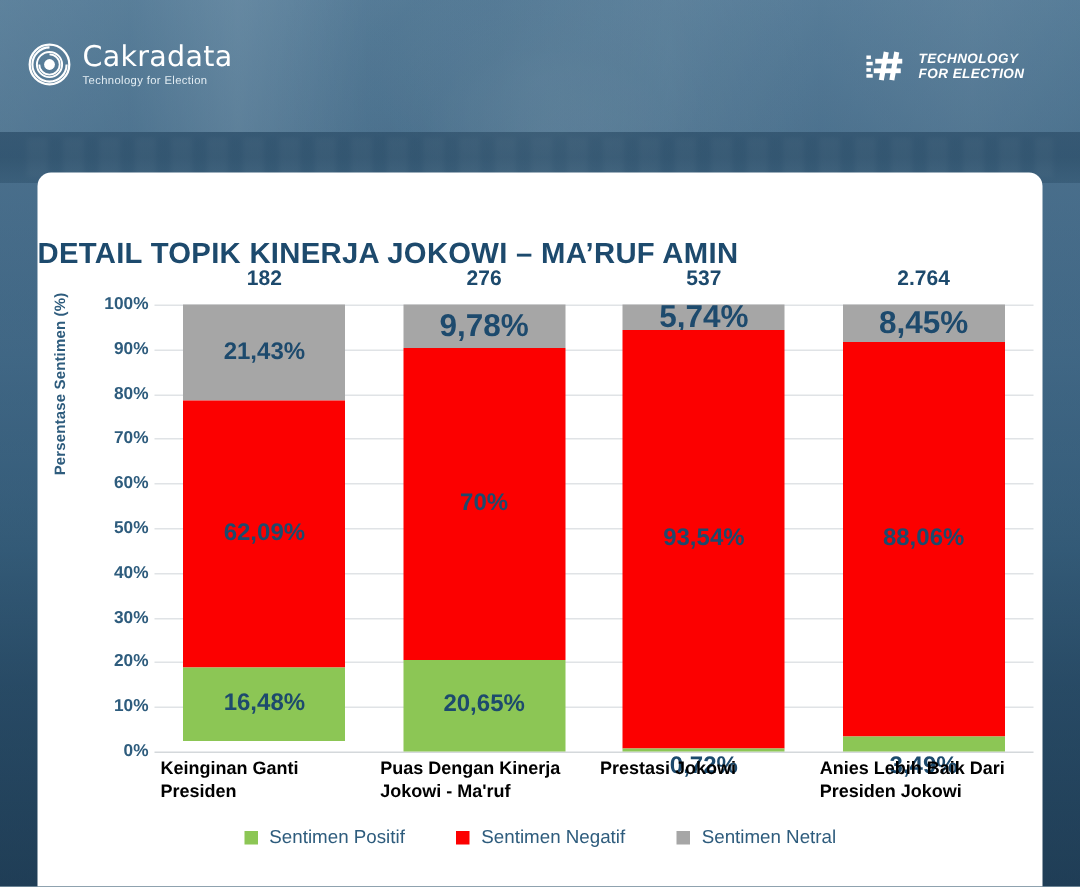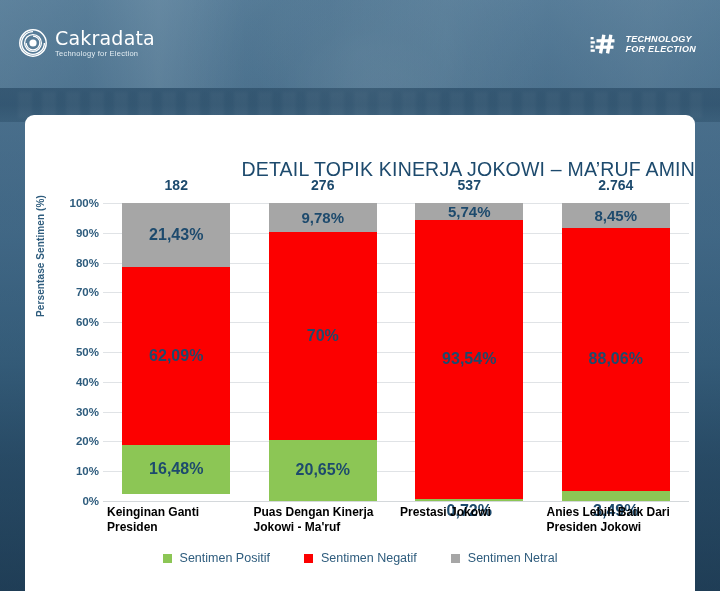--- a/index.html
+++ b/index.html
@@ -89,21 +89,21 @@
   }
   .brand-left .tag {
     font-size: 7.5px;
     color: #e3edf3;
     letter-spacing: .25px;
     margin-top: 2px;
   }
 
   .brand-right {
     position: absolute;
-    right: 24px; top: 33px;
+    right: 37px; top: 33px;
     display: flex;
     align-items: center;
     gap: 7px;
   }
   .brand-right .hashmark { width: 28px; height: 22px; }
   .brand-right .rtxt {
     font-size: 9px;
     font-weight: bold;
     font-style: italic;
     color: #ffffff;
@@ -118,25 +118,25 @@
     top: 115px;
     width: 670px;
     height: 476px;
     background: #ffffff;
     border-radius: 9px 9px 0 0;
     z-index: 6;
     overflow: hidden;
   }
 
   #chart-title {
-    text-align: right;
+    text-align: left;
     color: #1f4a६e;
     color: #1d4a6d;
     font-size: 19.5px;
-    font-weight: normal;
+    font-weight: bold;
     letter-spacing: .2px;
     margin-top: 43px;
   }
 
   
   #plot-wrap {
     position: absolute;
     left: 0; top: 88px;
     width: 670px;
     height: 388px;
@@ -235,21 +235,21 @@
     color: #1d4a6d;
     white-space: nowrap;
   }
   .seg-label.outside-below {
     position: absolute;
     top: 100%;
     margin-top: 1px;
     left: 50%;
     transform: translateX(-50%);
   }
-  .seg-label.small { font-size: 15px; }
+  .seg-label.small { font-size: 21px; }
 
   #xlabels {
     position: absolute;
     left: 78px;
     top: 302px;
     width: 586px;
     display: flex;
   }
   .xlab {
     flex: 1 1 0;

